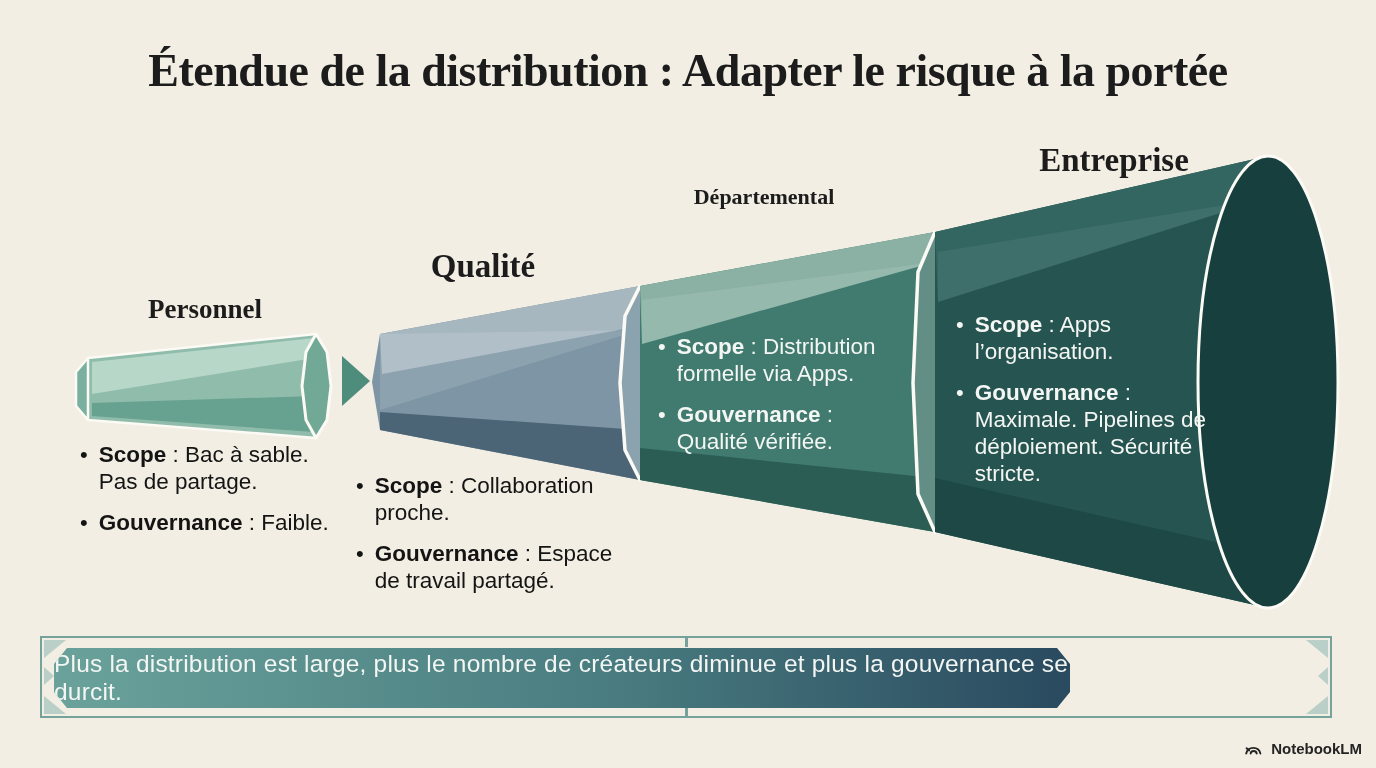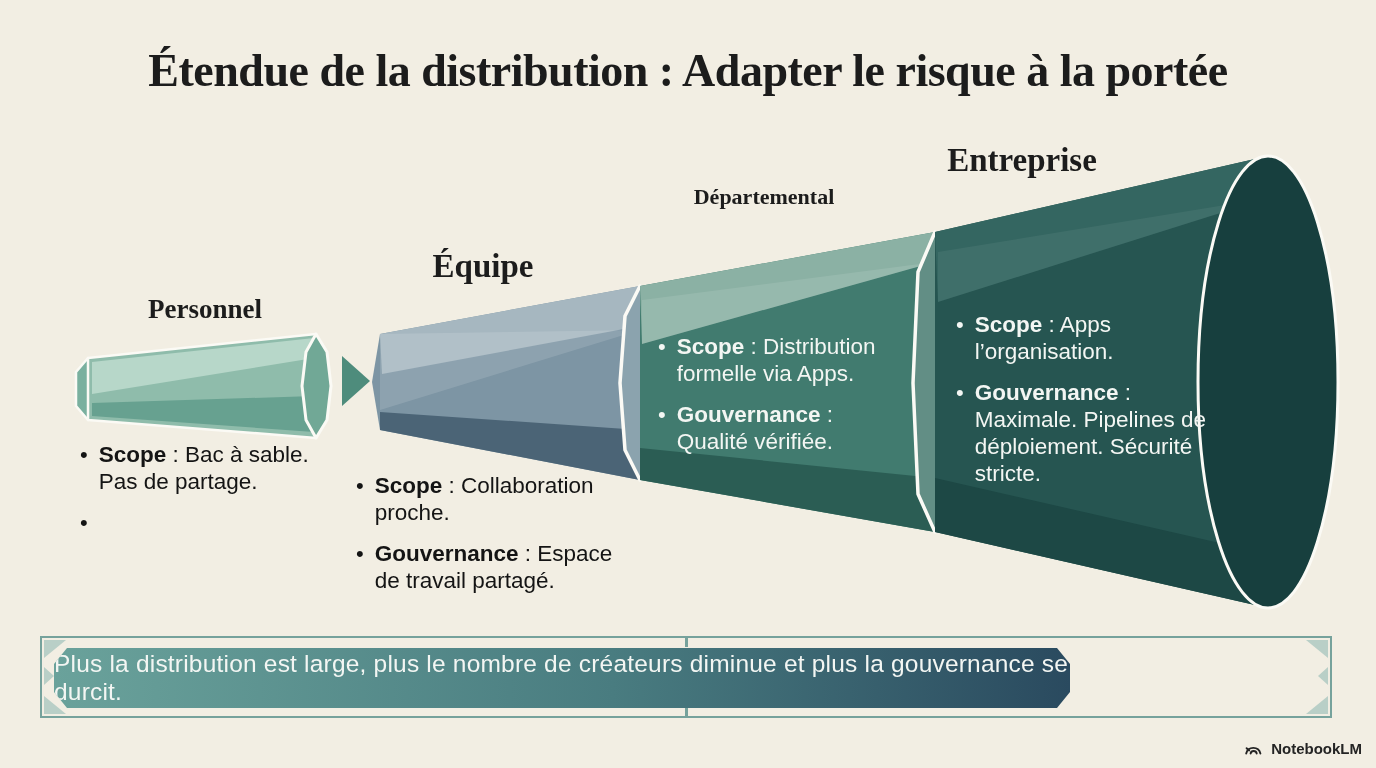--- a/index.html
+++ b/index.html
@@ -19,21 +19,21 @@
   
   #funnel{left:0;top:0;width:1376px;height:768px;z-index:0;}
   
   .stage-label{
     font-family:"Liberation Serif",serif;color:var(--ink,#1c1c1c);
     text-align:center;z-index:2;font-weight:600;
   }
   #label-personnel{left:90px;top:294px;width:230px;font-size:27px;}
   #label-equipe{left:378px;top:248px;width:210px;font-size:33px;}
   #label-departemental{left:618px;top:184px;width:292px;font-size:22px;}
-  #label-entreprise{left:900px;top:142px;width:244px;font-size:33px;}
+  #label-entreprise{left:992px;top:142px;width:244px;font-size:33px;}
   
   .bullets{z-index:2;display:flex;flex-direction:column;gap:14px;}
   .bullet{display:flex;gap:11px;font-size:22.5px;line-height:27px;}
   .bullet .dot{flex:0 0 auto;font-size:22px;line-height:27px;}
   .bullet b{font-weight:700;}
   .bullets.dark{color:#141414;}
   .bullets.light{color:var(--white-text,#f3f6f3);}
   #bullets-personnel{left:80px;top:441px;width:262px;}
   #bullets-equipe{left:356px;top:472px;width:282px;}
   #bullets-departemental{left:658px;top:333px;width:248px;}
@@ -107,31 +107,32 @@
     <polygon points="935,232 1268,156 1268,198 938,302" style="fill:var(--seg4-light)"></polygon>
     <polygon points="938,302 1268,198 938,252" fill="rgba(255,255,255,0.06)"></polygon>
     <polygon points="935,478 1268,554 1268,608 935,532" style="fill:var(--seg4-dark)"></polygon>
     <ellipse cx="1268" cy="382" rx="70" ry="226" style="fill:var(--mouth)" stroke="var(--outline,#fbfaf5)" stroke-width="3"></ellipse>
   </g>
 </svg>
 
 <div class="abs title">Étendue de la distribution : Adapter le risque à la portée</div>
 
 <div class="abs stage-label" id="label-personnel">Personnel</div>
-<div class="abs stage-label" id="label-equipe">Équipe</div>
+<div class="abs stage-label" id="label-equipe">Qualité</div>
 <div class="abs stage-label" id="label-departemental">Départemental</div>
 <div class="abs stage-label" id="label-entreprise">Entreprise</div>
 
 <div class="abs bullets dark" id="bullets-personnel">
   <div class="bullet">
     <span class="dot">•</span>
     <span><b>Scope</b><span> : Bac à sable. Pas de partage.</span></span>
   </div>
   <div class="bullet">
     <span class="dot">•</span>
+    <span><b>Gouvernance</b><span> : Faible.</span></span>
   </div>
 </div>
 
 <div class="abs bullets dark" id="bullets-equipe">
   <div class="bullet">
     <span class="dot">•</span>
     <span><b>Scope</b><span> : Collaboration proche.</span></span>
   </div>
   <div class="bullet">
     <span class="dot">•</span>

